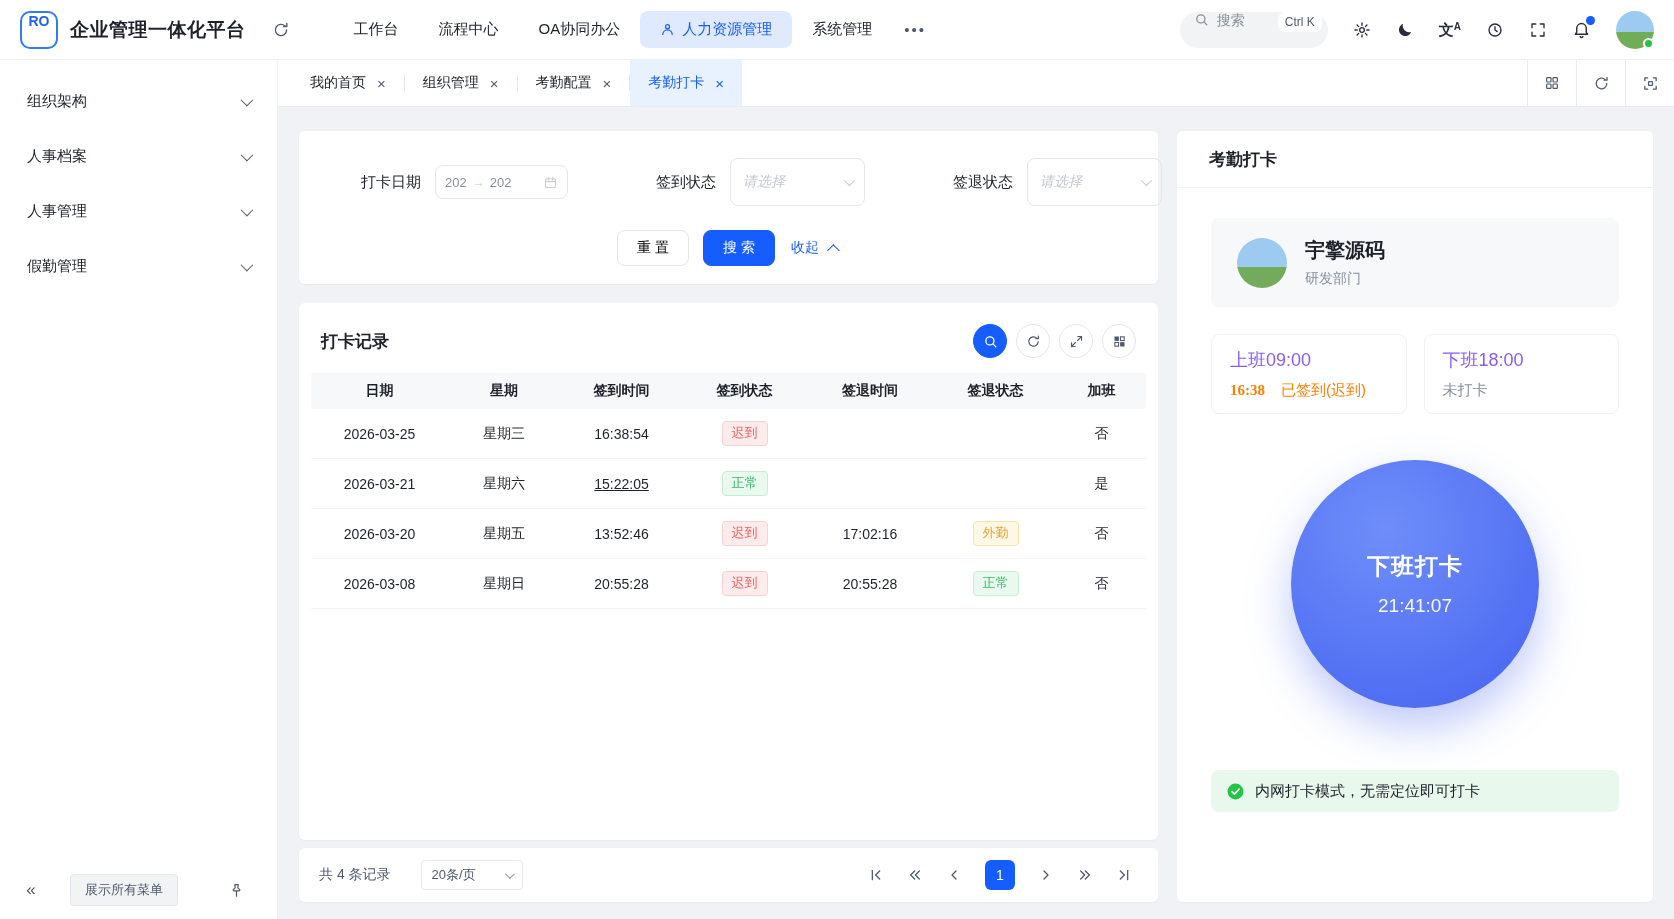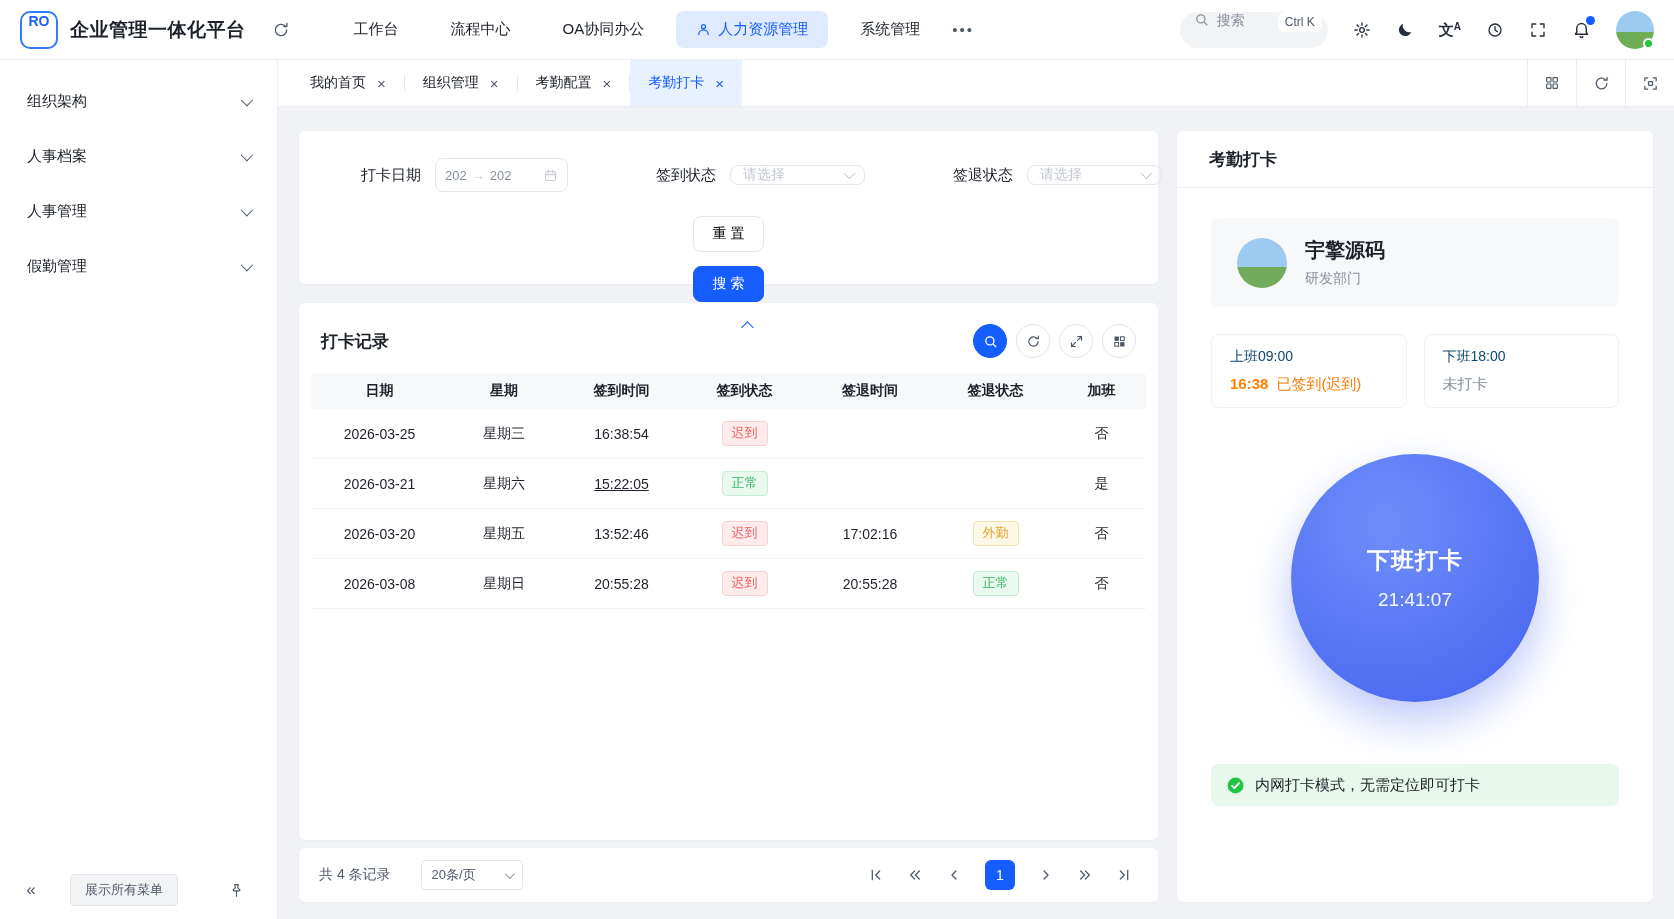--- a/index.html
+++ b/index.html
@@ -8,21 +8,21 @@
     font-family:"Liberation Sans","DejaVu Sans",sans-serif;
     background:#f0f2f5; color:#1d2129; overflow:hidden; font-size:14px;
   }
   svg { display:block; }
 
   
   .navbar { height:60px; background:#fff; display:flex; align-items:center; padding:0 20px; border-bottom:1px solid #eef0f3; position:relative; z-index:5; }
   .logo { width:38px; height:38px; border:2px solid #2f7cf6; border-radius:10px; display:flex; justify-content:center; font-weight:800; font-size:14px; color:#1d63f2; flex:none; }
   .app-title { font-size:19px; font-weight:700; margin-left:12px; letter-spacing:.5px; white-space:nowrap; }
   .nav-refresh { margin-left:26px; color:#4e5969; display:flex; cursor:pointer; }
-  .nav-menu { display:flex; align-items:center; margin-left:44px; gap:12px; }
+  .nav-menu { display:flex; align-items:center; margin-left:44px; }
   .nav-item { padding:9px 20px; font-size:15px; cursor:pointer; border-radius:8px; display:flex; align-items:center; gap:7px; white-space:nowrap; }
   .nav-item.active { background:#dfeafe; color:#165dff; }
   .nav-pico { display:flex; color:#165dff; }
   .nav-more { font-size:15px; color:#4e5969; padding:0 12px; letter-spacing:2px; cursor:pointer; }
   .nav-right { margin-left:auto; display:flex; align-items:center; gap:25px; }
   .search-pill { display:flex; align-items:flex-start; background:#f2f3f5; border-radius:18px; height:36px; padding:0 6px 0 14px; gap:8px; width:148px; color:#86909c; cursor:pointer; }
   .search-pill .ph { font-size:14px; }
   .search-pill .sc { background:#fff; border-radius:7px; font-size:12px; padding:3px 7px; color:#4e5969; margin-left:auto; white-space:nowrap; }
   .nav-ico { color:#272e3b; display:flex; position:relative; cursor:pointer; }
   .trans-ico { font-size:15px; font-weight:600; line-height:1; }
@@ -61,23 +61,23 @@
   
   .filter-card { height:153px; padding:27px 20px 0; flex:none; }
   .filter-row { display:flex; align-items:center; margin-left:42px; }
   .f-group { display:flex; align-items:center; margin-right:88px; }
   .f-group:last-child { margin-right:0; }
   .f-label { font-size:15px; margin-right:14px; white-space:nowrap; }
   .date-input { width:133px; height:34px; border:1px solid #e5e6eb; border-radius:8px; display:flex; align-items:center; padding:0 9px; font-size:13px; color:#86909c; gap:5px; cursor:pointer; overflow:hidden; }
   .date-input .val { white-space:nowrap; overflow:hidden; max-width:26px; }
   .date-input .arr { color:#c9cdd4; }
   .date-input .cal { color:#c9cdd4; margin-left:auto; display:flex; flex:none; }
-  .sel { width:135px; height:20px; border:1px solid #e5e6eb; border-radius:8px; display:flex; align-items:center; justify-content:space-between; padding:0 12px; font-size:14px; color:#c2c7d0; cursor:pointer; }
+  .sel { width:135px; height:48px; border:1px solid #e5e6eb; border-radius:8px; display:flex; align-items:center; justify-content:space-between; padding:0 12px; font-size:14px; color:#c2c7d0; cursor:pointer;font-style:italic; }
   .sel .caret { width:8px; height:8px; border-right:1.4px solid #c2c7d4; border-bottom:1.4px solid #c2c7d4; transform:rotate(45deg) translateY(-2px); }
-  .filter-actions { display:flex; align-items:center; justify-content:center; margin-top:24px; gap:14px;flex-direction:column; }
+  .filter-actions { display:flex; align-items:center; justify-content:center; margin-top:24px; gap:14px; }
   .btn { height:36px; border-radius:8px; font-size:14px; display:flex; align-items:center; padding:0 19px; cursor:pointer; border:1px solid #e5e6eb; background:#fff; white-space:nowrap; }
   .btn.primary { background:#165dff; border-color:#165dff; color:#fff; }
   .collapse-link { color:#165dff; font-size:14px; display:flex; align-items:center; gap:12px; cursor:pointer; margin-left:2px; white-space:nowrap; }
 
   
   .table-card { flex:1; margin-top:19px; padding:0 12px; display:flex; flex-direction:column; overflow:hidden; }
   .table-head { display:flex; align-items:center; padding:21px 10px 15px; }
   .table-title { font-size:17px; font-weight:700; }
   .toolbar { margin-left:auto; display:flex; gap:9px; }
   .tool-circle { width:34px; height:34px; border-radius:50%; border:1px solid #e5e6eb; display:flex; align-items:center; justify-content:center; color:#4e5969; cursor:pointer; background:#fff; }
@@ -103,24 +103,24 @@
   
   .panel { width:476px; display:flex; flex-direction:column; flex:none; }
   .panel-head { height:57px; border-bottom:1px solid #eef0f3; display:flex; align-items:center; padding:0 32px; font-size:17px; font-weight:700; flex:none; }
   .panel-body { padding:0 34px; flex:1; display:flex; flex-direction:column; }
   .user-card { margin-top:30px; background:#f7f8fa; border-radius:8px; padding:19px 26px; display:flex; align-items:center; gap:18px; }
   .user-avatar { width:50px; height:50px; border-radius:50%; background:linear-gradient(180deg,#9ccaf0 58%, #72ab5b 58%); flex:none; }
   .user-name { font-size:20px; font-weight:700; }
   .user-dept { font-size:14px; color:#86909c; margin-top:6px; }
   .stats { display:flex; gap:17px; margin-top:27px; }
   .stat { flex:1; border:1px solid #f0f1f4; border-radius:8px; padding:13px 18px; }
-  .stat-label { font-size:14px; color:#0c4a6e; }
+  .stat-label { font-size:18px; color:#8b5cf6; }
   .stat-val { font-size:15px; color:#86909c; margin-top:9px; white-space:nowrap; }
   .stat-val.orange { color:#ff7d00; }
-  .stat-val .t { font-weight:700; margin-right:8px; }
+  .stat-val .t { font-weight:700; margin-right:16px;font-family:Liberation Serif, serif; }
   .punch { width:248px; height:248px; border-radius:50%; margin:46px auto 0; background:radial-gradient(circle at 38% 28%, #6f8ef9, #4463f0); box-shadow:0 20px 44px rgba(86,112,240,.38); display:flex; flex-direction:column; align-items:center; justify-content:center; color:#fff; cursor:pointer; flex:none; }
   .punch-label { font-size:23px; font-weight:700; letter-spacing:1px; }
   .punch-time { font-size:19px; margin-top:13px; opacity:.95; }
   .notice { margin-top:62px; background:#e8f8ec; border-radius:8px; height:42px; display:flex; align-items:center; padding:0 15px; gap:10px; font-size:15px; }
 </style>
 </head>
 <body>
 
 <header class="navbar">
   <div class="logo">

